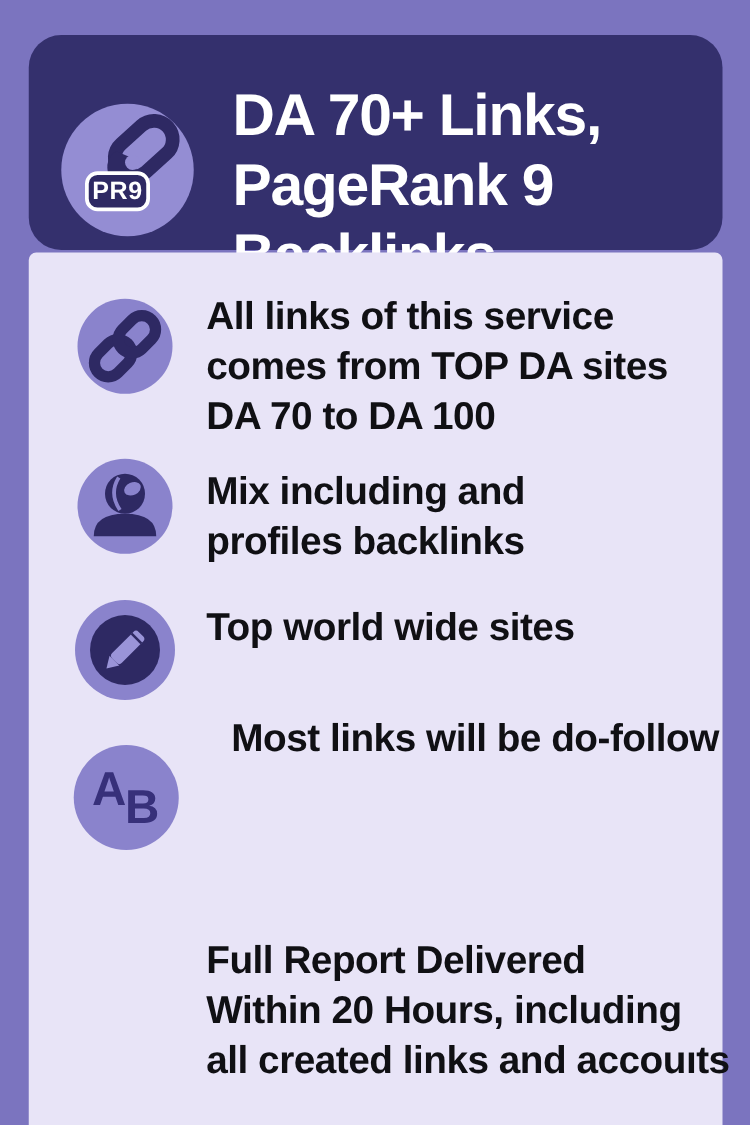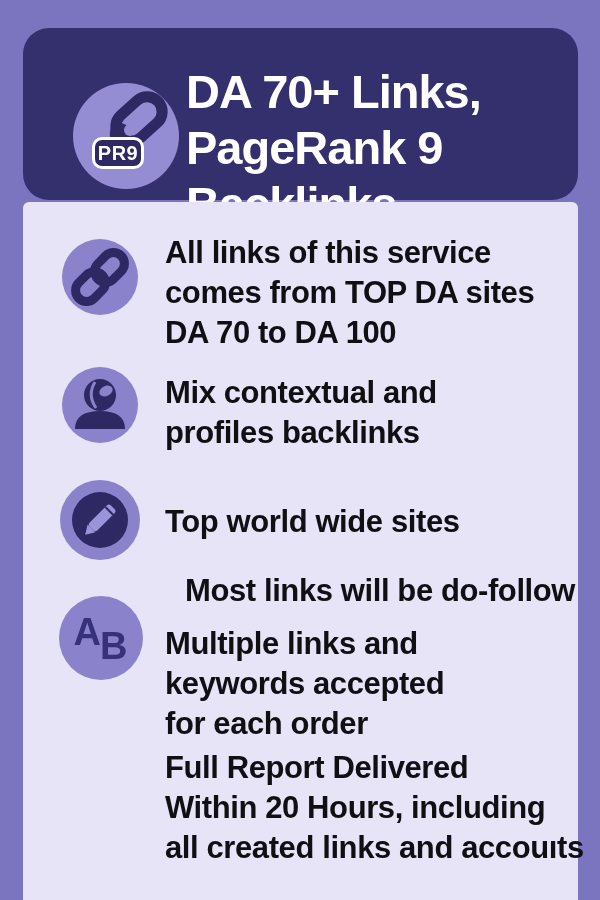--- a/index.html
+++ b/index.html
@@ -12,21 +12,21 @@
   .canvas { position: absolute; inset: 0; }
 
   
   .header-card {
     position: absolute; left: 23px; top: 28px;
     width: 555px; height: 172px;
     background: var(--header-bg, #34306d);
     border-radius: 26px;
   }
   .badge-circle {
-    position: absolute; left: 50px; top: 55px;
+    position: absolute; left: 26px; top: 55px;
     width: 106px; height: 106px; border-radius: 50%;
     background: var(--badge-circle, #948dd3);
   }
   .badge-circle svg { position: absolute; inset: 0; }
   .pr9-tag {
     position: absolute; left: 19px; top: 54px;
     width: 52px; height: 32px;
     background: var(--icon-glyph, #2e2963);
     border: 3px solid #ffffff; border-radius: 10px;
     color: #ffffff; font-weight: 700; font-size: 20px;
@@ -58,21 +58,21 @@
   .ic-4 { left: 36px; top: 394px; width: 84px; height: 84px; }
 
   .feat {
     position: absolute; left: 142px; margin: 0;
     color: var(--text, #101014);
     font-size: 31px; line-height: 40px; font-weight: 600;
     letter-spacing: -0.4px; white-space: pre;
   }
   .t-1  { top: 31px;  }
   .t-2  { top: 171px; }
-  .t-3  { top: 300px; }
+  .t-3  { top: 280px; }
   .t-4a { top: 369px; margin-left: 20px; }
   .t-4b { top: 422px; }
   .t-5  { top: 546px; }
 
   
   .ab-wrap {
     position: absolute; inset: 0;
     display: flex; align-items: center; justify-content: center;
     color: #37307a; font-weight: 700;
   }
@@ -115,21 +115,21 @@
 DA 70 to DA 100</p>
 
     <div class="icon-circle ic-2">
       <svg viewBox="0 0 76 76">
         <circle cx="38" cy="28" r="16" fill="#2e2963"></circle>
         <path d="M33 15 q-8 13 1 26" fill="none" stroke="#8a83cc" stroke-width="3"></path>
         <ellipse cx="44" cy="24" rx="7" ry="5" fill="#8a83cc" transform="rotate(-25 44 24)"></ellipse>
         <path d="M13 62 q0 -18 25 -18 q25 0 25 18 z" fill="#2e2963"></path>
       </svg>
     </div>
-    <p class="feat t-2">Mix contextual and
+    <p class="feat t-2">Mix including and
 profiles backlinks</p>
 
     <div class="icon-circle ic-3">
       <svg viewBox="0 0 80 80">
         <circle cx="40" cy="40" r="28" fill="#2e2963"></circle>
         <g transform="rotate(45 40 40)">
           <rect x="34.5" y="22" width="11" height="30" rx="3" fill="#9a94d8"></rect>
           <path d="M34.5 52 L40 61 L45.5 52 Z" fill="#9a94d8"></path>
           <line x1="34.5" y1="27" x2="45.5" y2="27" stroke="#2e2963" stroke-width="2"></line>
         </g>
@@ -137,22 +137,19 @@
     </div>
     <p class="feat t-3">Top world wide sites</p>
 
     <div class="icon-circle ic-4">
       <div class="ab-wrap">
         <span class="ab-a">A</span>
         <span class="ab-b">B</span>
       </div>
     </div>
     <p class="feat t-4a">Most links will be do-follow</p>
-    <p class="feat t-4b">Multiple links and
-keywords accepted
-for each order</p>
 
     <p class="feat t-5">Full Report Delivered
 Within 20 Hours, including
 all created links and accouıts</p>
 
   </div>
 </div>
 
 </body></html>

